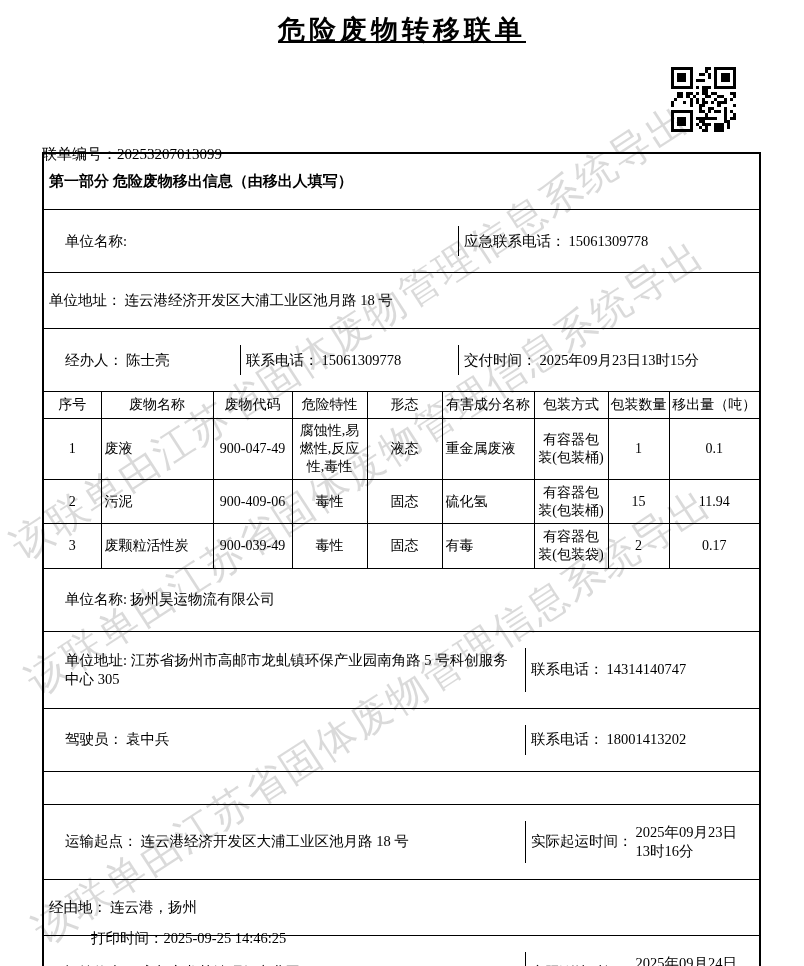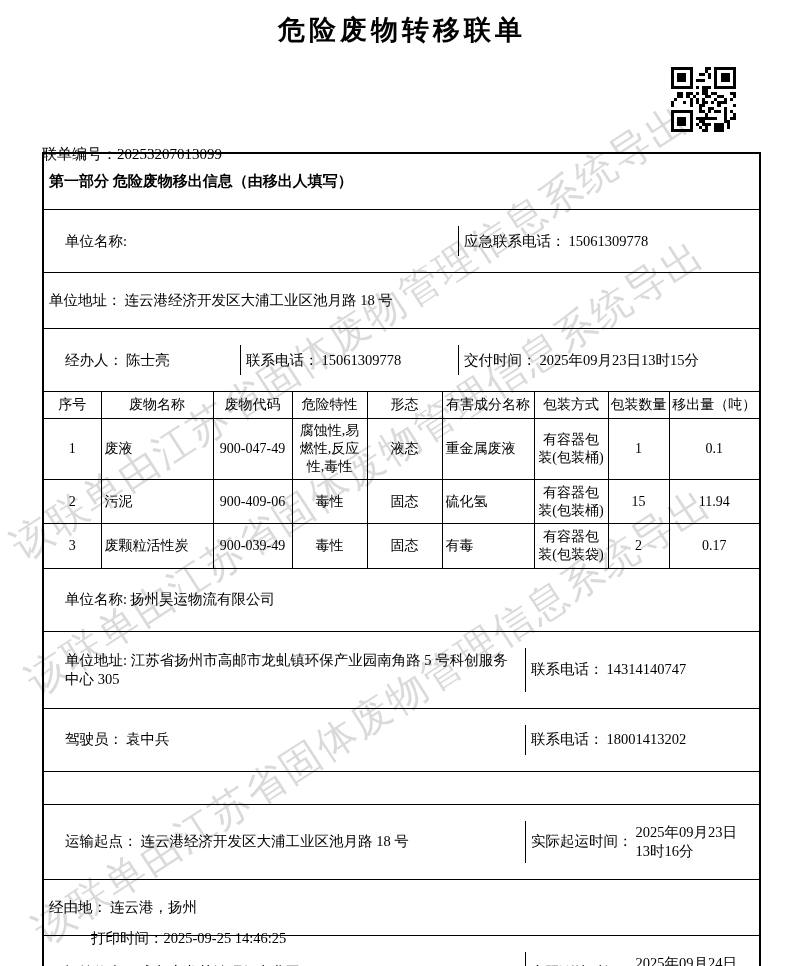--- a/index.html
+++ b/index.html
@@ -10,21 +10,21 @@
   
   .watermark { position:absolute; white-space:nowrap; font-size:40px; letter-spacing:2px;
     color:#000; opacity:0.14; pointer-events:none; z-index:0; }
   .wm1 { left:350px; top:332px; transform:translate(-50%,-50%) rotate(-33deg); }
   .wm2 { left:365px; top:467px; transform:translate(-50%,-50%) rotate(-33deg); }
   .wm3 { left:372px; top:716px; transform:translate(-50%,-50%) rotate(-33deg); }
 
   .content { position:relative; z-index:1; }
 
   .title { position:absolute; left:0; top:12px; width:100%; text-align:center;
-    font-size:27px; font-weight:bold; letter-spacing:4px; }
+    font-size:27px; font-weight:bold; letter-spacing:4px;text-decoration:underline; }
 
   .qr { position:absolute; left:671px; top:67px; width:65px; height:65px; fill:#000; }
 
   .manifest { position:absolute; left:42px; top:145px; font-size:15px; }
 
   .box { position:absolute; left:42px; top:152px; width:719px; border:2px solid #000;
     font-size:14.5px; background:transparent; }
   .box > * + * { border-top:1.5px solid #000; }
 
   .r { min-height:30px; display:flex; align-items:center; padding:18px 5px; }

